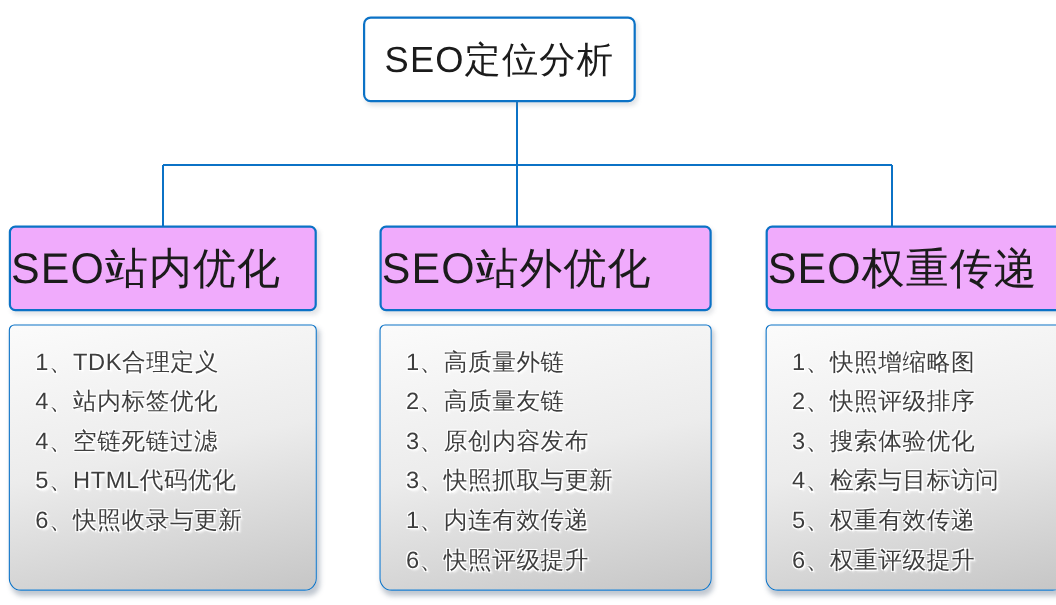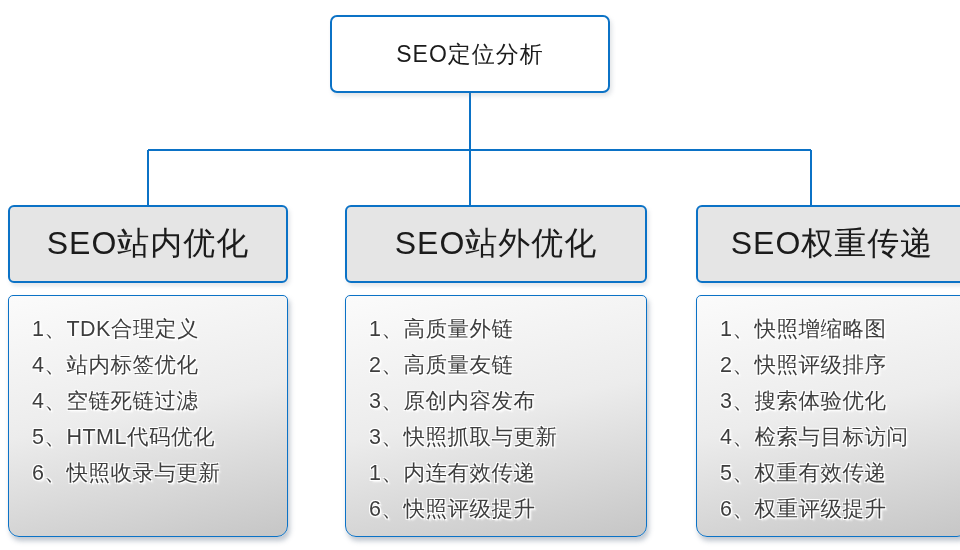--- a/index.html
+++ b/index.html
@@ -13,44 +13,44 @@
   }
   .canvas { position: absolute; inset: 0; width: 960px; height: 550px; }
 
   
   svg.connectors { position: absolute; left: 0; top: 0; }
 
   
   .root-node {
     position: absolute;
     left: 330px; top: 15px;
-    width: 280px; height: 78px;
+    width: 248px; height: 78px;
     background: #ffffff;
     border: 2px solid var(--accent);
     border-radius: 7px;
     display: flex; align-items: center; justify-content: center;
-    font-size: 23px;
+    font-size: 33px;
     color: #1b1b1b;
     letter-spacing: 1px;
     box-shadow: 2px 3px 4px rgba(120,130,145,0.22);
   }
 
   
   .branch { position: absolute; top: 205px; }
   .branch.b0 { left: 8px;   width: 280px; }
   .branch.b1 { left: 329px; width: 318px; padding-left: 16px; }
   .branch.b2 { left: 696px; width: 272px; }
 
   .branch-header {
     height: 78px;
-    background: #e5e5e5;
+    background: #f0abfc;
     border: 2px solid var(--accent);
     border-radius: 6px;
-    display: flex; align-items: center; justify-content: center;
-    font-size: 32px;
+    display: flex; align-items: center; justify-content: flex-start;
+    font-size: 39px;
     color: #1b1b1b;
     letter-spacing: 1px;
     box-shadow: 2px 3px 4px rgba(120,130,145,0.2);
   }
 
   .branch-body {
     margin-top: 12px;
     height: 242px;
     border: 1.5px solid var(--accent);
     border-radius: 5px 5px 11px 11px;

